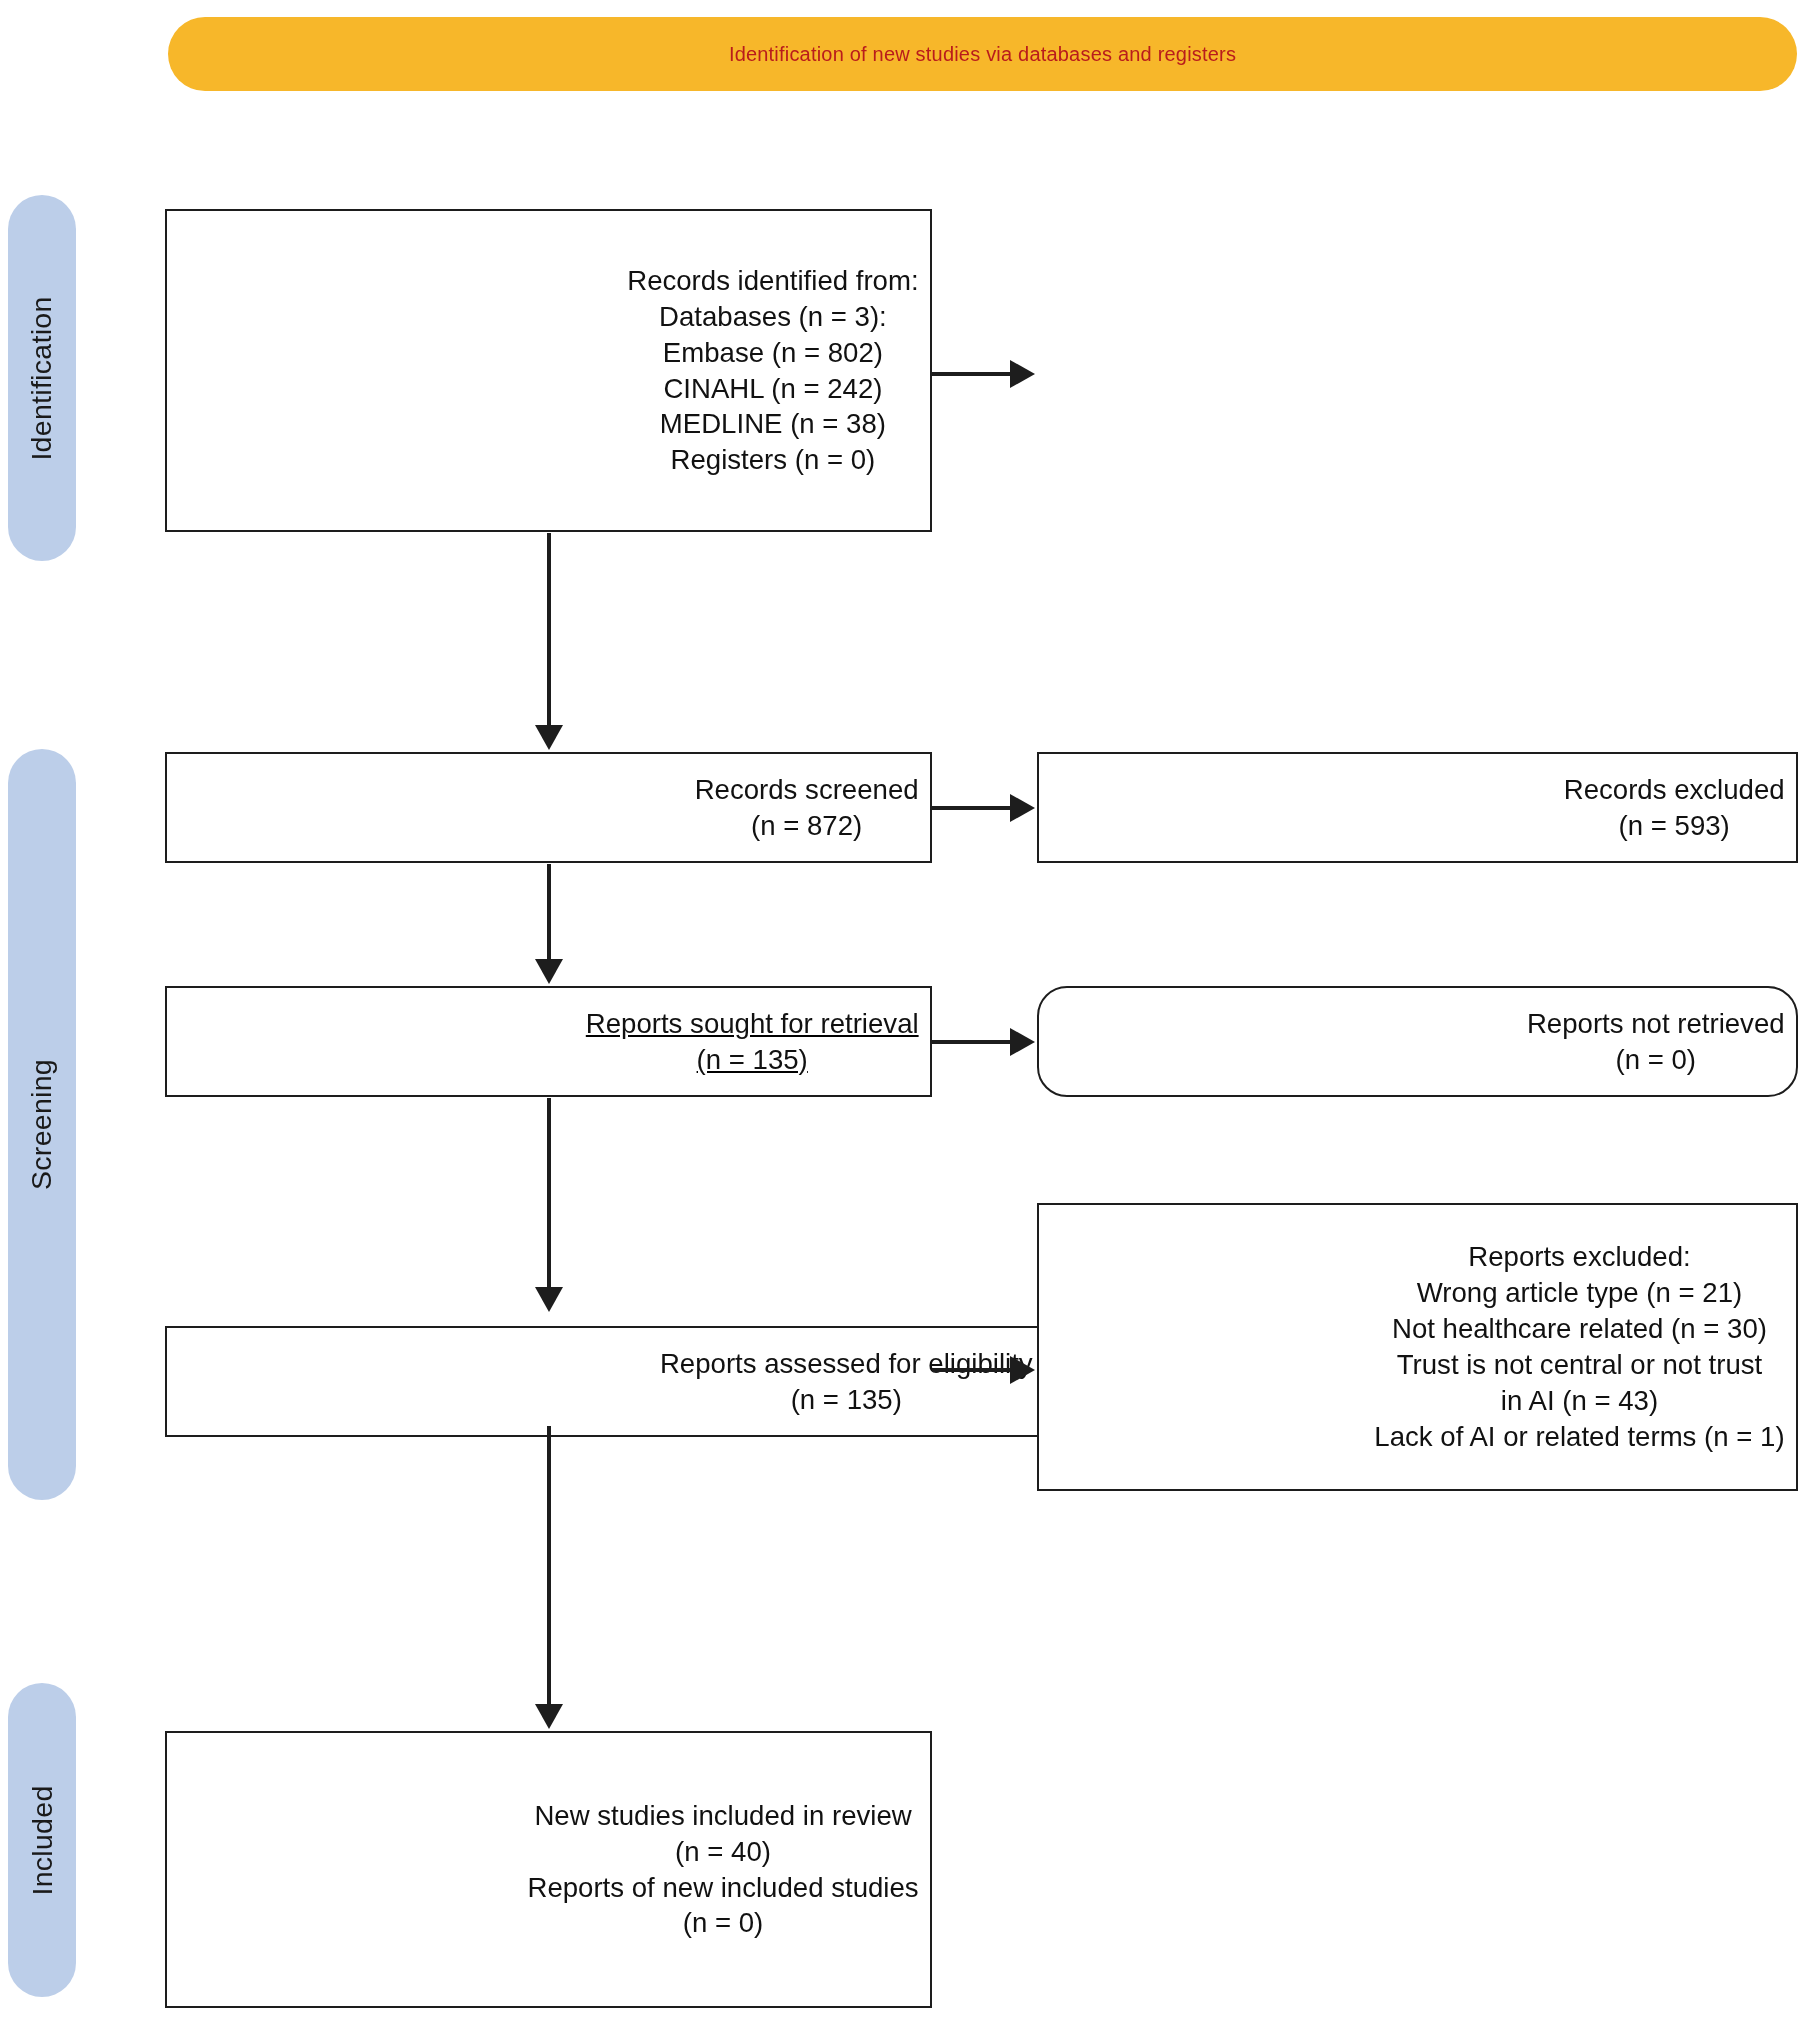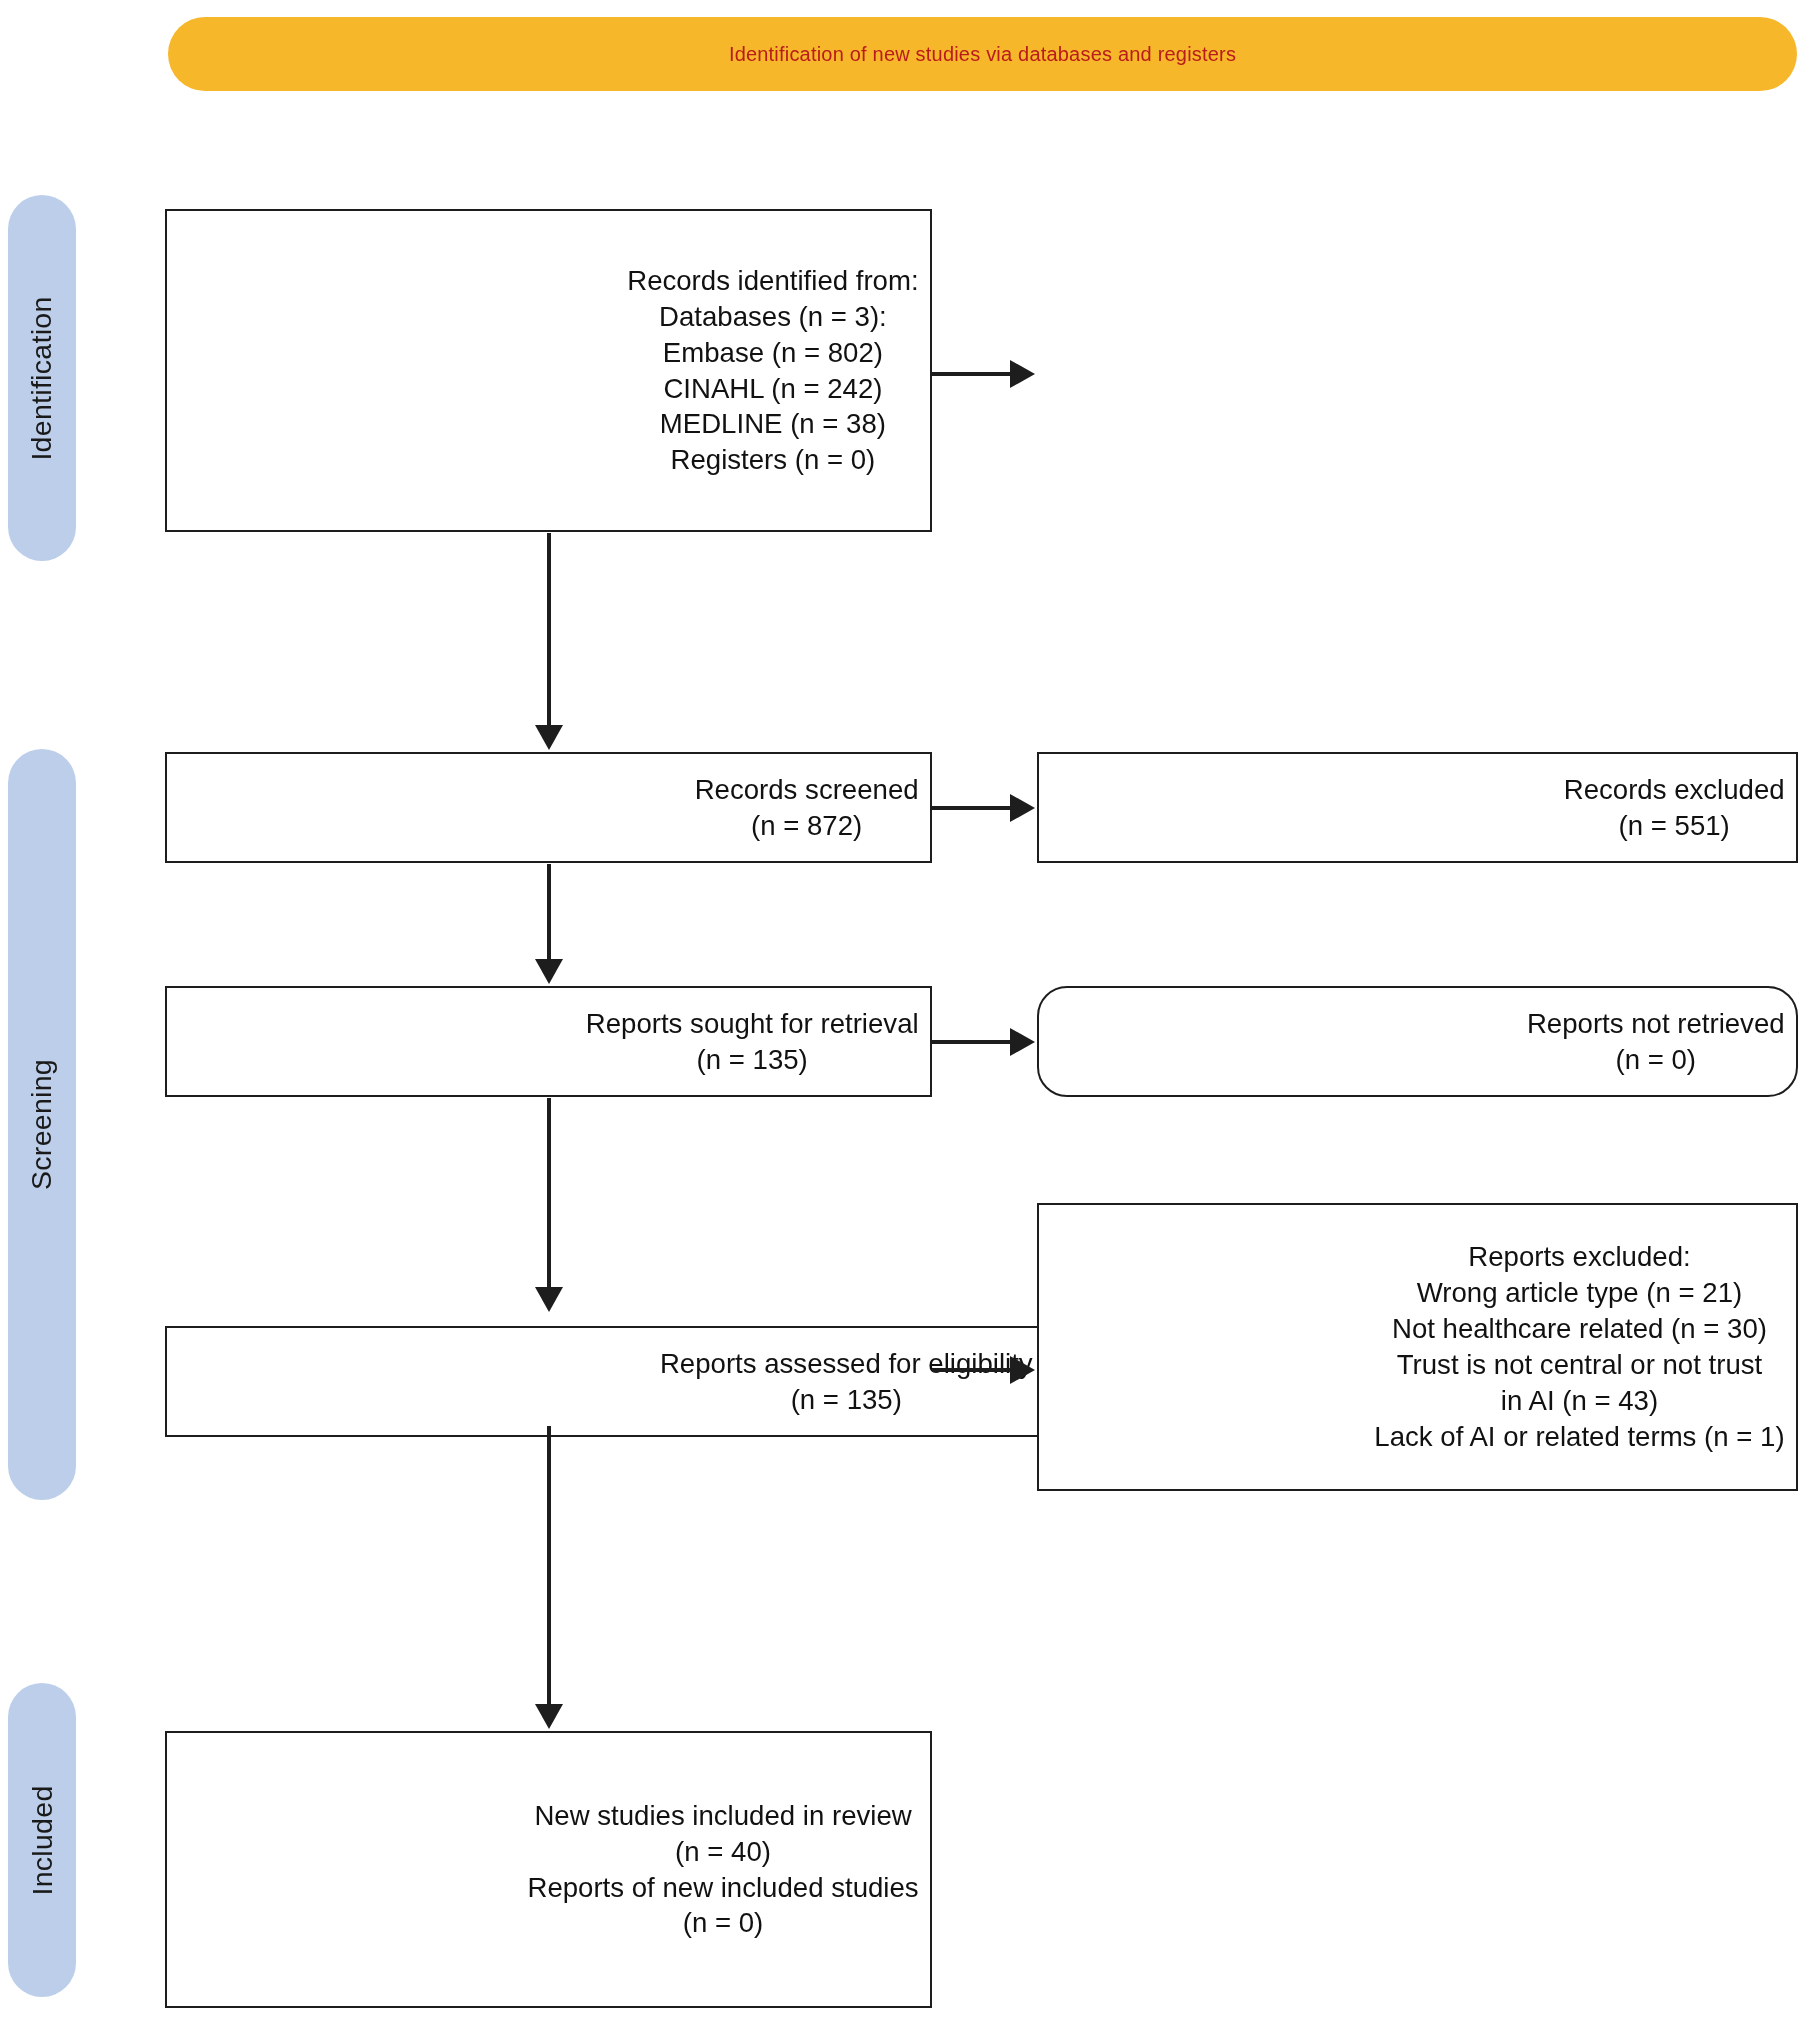--- a/index.html
+++ b/index.html
@@ -140,30 +140,30 @@
   <div class="v-line" style="left:547px; top:533px; width:3.8px; height:195px;"></div>
   <div class="v-arrow-head" style="left:535px; top:725px;"></div>
 
   <div class="flow-box" style="left:165px; top:752px; width:767px; height:111px;">
     <div class="flow-box-text">Records screened
 (n = 872)</div>
   </div>
 
   <div class="flow-box" style="left:1037px; top:752px; width:761px; height:111px;">
     <div class="flow-box-text">Records excluded
-(n = 551)</div>
+(n = 593)</div>
   </div>
 
   <div class="h-line" style="left:932px; top:806px; width:82px;"></div>
   <div class="h-arrow-head" style="left:1010px; top:794px;"></div>
 
   <div class="v-line" style="left:547px; top:864px; width:3.8px; height:98px;"></div>
   <div class="v-arrow-head" style="left:535px; top:959px;"></div>
 
-  <div class="flow-box" style="left:165px; top:986px; width:767px; height:111px;">
+  <div class="flow-box" style="left:165px; top:986px; width:767px; height:111px;text-decoration:underline;">
     <div class="flow-box-text">Reports sought for retrieval
 (n = 135)</div>
   </div>
 
   <div class="flow-box" style="left:1037px; top:986px; width:761px; height:111px;border-radius:30px;">
     <div class="flow-box-text">Reports not retrieved
 (n = 0)</div>
   </div>
 
   <div class="h-line" style="left:932px; top:1040px; width:82px;"></div>

